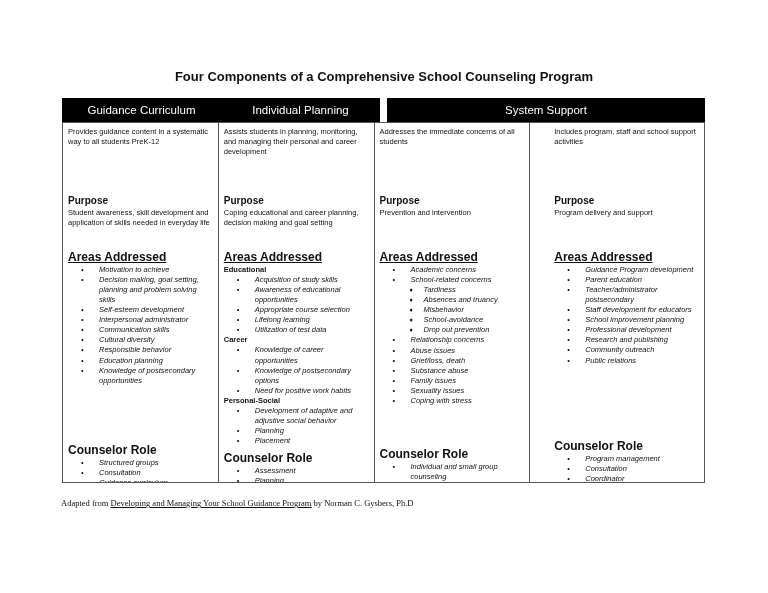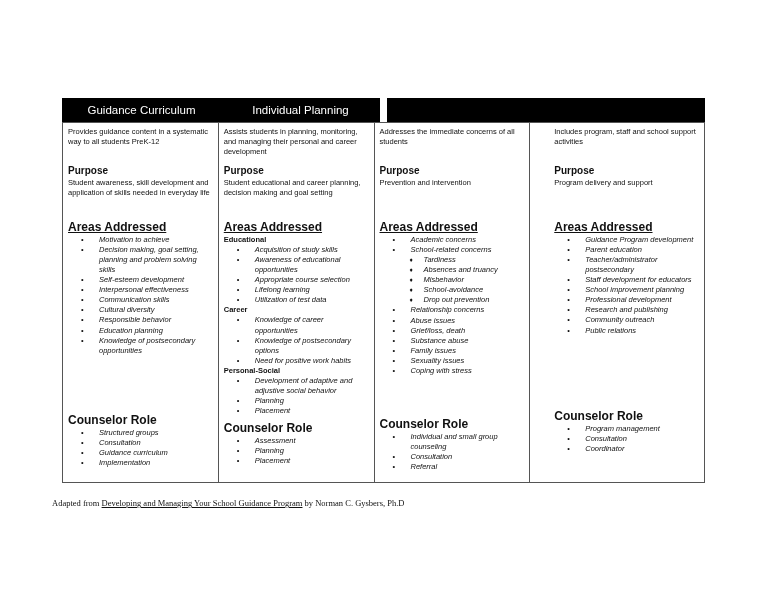--- a/index.html
+++ b/index.html
@@ -35,21 +35,21 @@
   }
   .cell {
     flex: 1 1 0; border-right: 1px solid #555; box-sizing: border-box;
     padding: 4px 5px; font-size: 7.5px; line-height: 1.34;
     display: flex; flex-direction: column; overflow: hidden;
   }
   .cell:last-child { border-right: none; padding-left: 24px; }
 
   .desc { min-height: 37px; }
 
-  .purpose { min-height: 55px; }
+  .purpose { min-height: 55px; margin-top: 30px; }
   .purpose h3 { margin: 0 0 1px 0; font-size: 10px; font-weight: bold; }
 
   .areas-head, .role-head {
     font-size: 12px; font-weight: bold; margin: 0;
   }
   .areas-head { text-decoration: underline; }
 
   .c0 .areas { min-height: 193px; }
   .c1 .areas { min-height: 201px; }
   .c2 .areas { min-height: 197px; }
@@ -58,38 +58,40 @@
   ul { list-style: none; margin: 0; padding: 0; }
   li { margin: 0; }
   li.b1 { display: flex; padding-left: 13px; }
   li.b1 .mk { width: 18px; flex: none; }
   li.b2 { display: flex; padding-left: 30px; }
   li.b2 .mk { width: 14px; flex: none; font-size: 6.5px; line-height: 1.55; }
   li.group { font-weight: bold; }
   .tx { flex: 1; font-style: italic; }
 
   .footer {
-    position: absolute; left: 52px; top: 498px; width: 650px;
+    position: absolute; left: 61px; top: 498px; width: 650px;
     font-family: "Liberation Serif", serif; font-size: 8.5px; color: #111;
     margin: 0;
   }
   .footer .u { text-decoration: underline; }
 </style>
 </head>
 <body>
 
 <div class="page">
 
+  <h1 class="title">Four Components of a Comprehensive School Counseling Program</h1>
 
   <div class="bars">
     <div class="bar">
       <span class="hd">Guidance Curriculum</span>
       <span class="hd">Individual Planning</span>
     </div>
     <div class="bar">
+      <span class="hd">System Support</span>
     </div>
   </div>
 
   <div class="tbl">
 
     <div class="cell c0">
       <div class="desc">Provides guidance content in a systematic way to all students PreK-12</div>
       <div class="purpose">
         <h3>Purpose</h3>
         <div>Student awareness, skill development and application of skills needed in everyday life</div>
@@ -104,21 +106,21 @@
             <li class="b1">
               <span class="mk">•</span>
               <span class="tx">Decision making, goal setting, planning and problem solving skills</span>
             </li>
             <li class="b1">
               <span class="mk">•</span>
               <span class="tx">Self-esteem development</span>
             </li>
             <li class="b1">
               <span class="mk">•</span>
-              <span class="tx">Interpersonal effectiveness</span>
+              <span class="tx">Interpersonal administrator</span>
             </li>
             <li class="b1">
               <span class="mk">•</span>
               <span class="tx">Communication skills</span>
             </li>
             <li class="b1">
               <span class="mk">•</span>
               <span class="tx">Cultural diversity</span>
             </li>
             <li class="b1">
@@ -155,21 +157,21 @@
               <span class="tx">Implementation</span>
             </li>
           </ul>
       </div>
     </div>
 
     <div class="cell c1">
       <div class="desc">Assists students in planning, monitoring, and managing their personal and career development</div>
       <div class="purpose">
         <h3>Purpose</h3>
-        <div>Student educational and career planning, decision making and goal setting</div>
+        <div>Coping educational and career planning, decision making and goal setting</div>
       </div>
       <div class="areas">
         <h4 class="areas-head">Areas Addressed</h4>
         <ul>
             <li class="group">Educational</li>
             <li class="b1">
               <span class="mk">•</span>
               <span class="tx">Acquisition of study skills</span>
             </li>
             <li class="b1">

